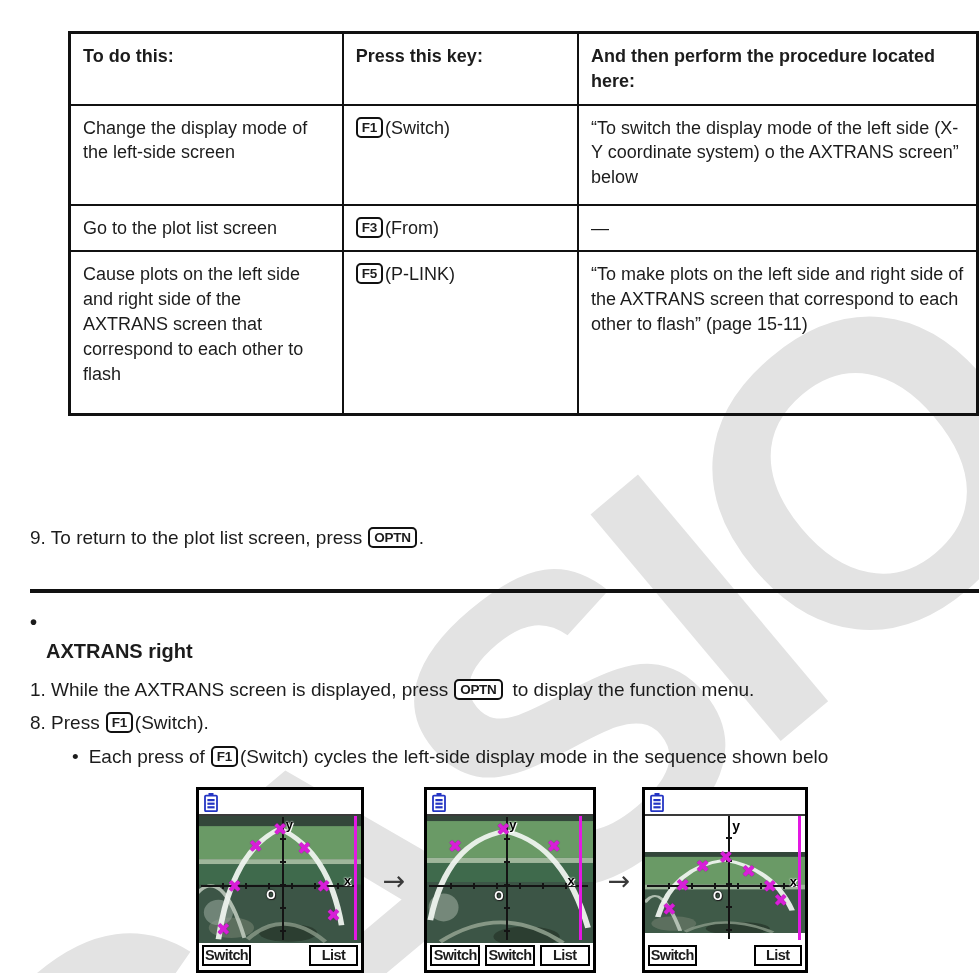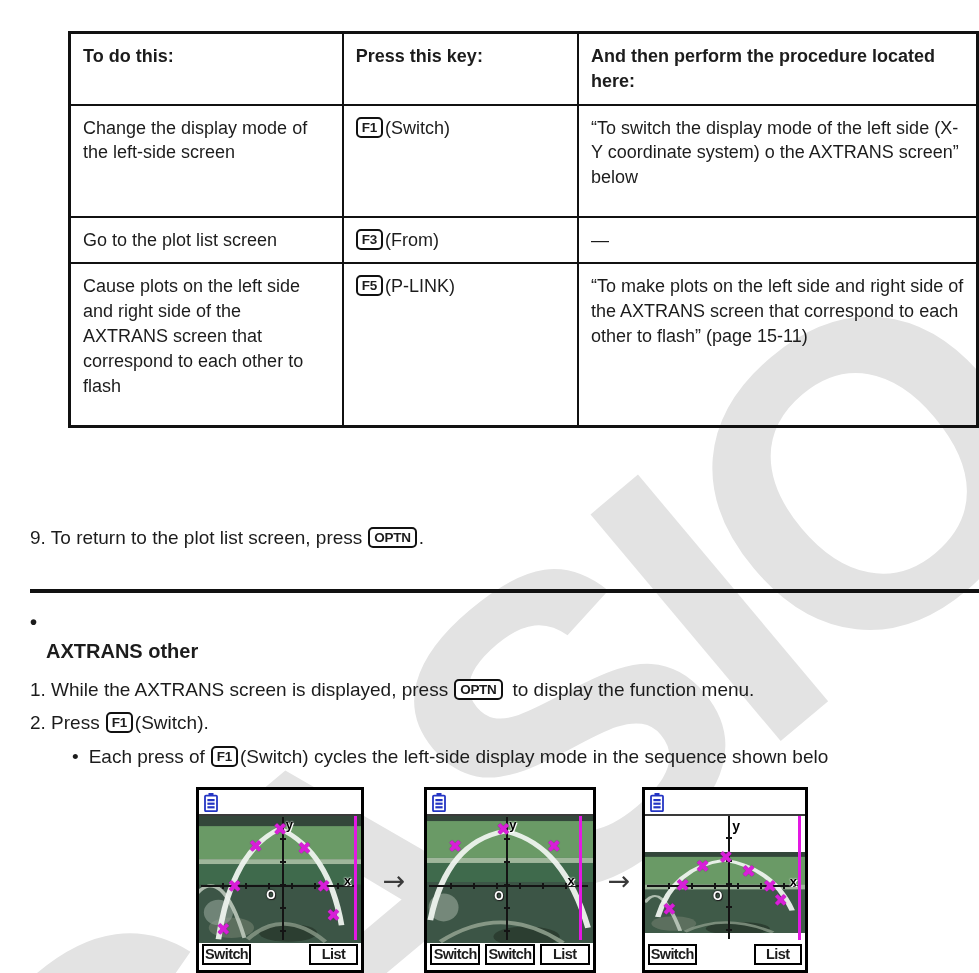--- a/index.html
+++ b/index.html
@@ -39,21 +39,21 @@
   table.fk th, table.fk td {
     border: 2px solid #111;
     padding: 10px 12px;
     vertical-align: top;
     text-align: left;
     font-weight: normal;
   }
   table.fk { border: 3px solid #111; }
   table.fk th { font-weight: bold; }
   tr.hrow   { height: 72px;  }
-  tr.r0     { height: 112px; }
+  tr.r0     { height: 100px; }
   tr.r1     { height: 40px;  }
   tr.r2     { height: 93px;  }
   tr.r3     { height: 163px; }
   td.dash   { text-align: center; }
 
   
   .keycap {
     display: inline-block;
     border: 2px solid #111;
     border-radius: 5px;
@@ -169,21 +169,21 @@
     transform: translate(-50%, -50%);
     font-family: "DejaVu Sans", sans-serif;
     font-weight: bold; font-size: 17px;
     color: #d81fd8;
     text-shadow: 0 0 1px #9c0a9c;
     line-height: 1;
   }
 
   .menu-row {
     flex: 0 0 27px;
-    display: flex; align-items: flex-start; justify-content: space-between;
+    display: flex; align-items: center; justify-content: space-between;
     padding: 1px 3px 4px 3px;
     background: #fff;
   }
   .fkey {
     width: 31.5%;
     border: 2px solid #000;
     background: #fff;
     font-weight: bold; font-size: 14.5px; letter-spacing: -0.6px;
     text-align: center; line-height: 17px; height: 21px;
     overflow: hidden;
@@ -225,25 +225,25 @@
     </tr>
   </tbody>
     </table>
 
   <p class="step step3"><span>9. To return to the plot list screen, press</span><span class="keycap">OPTN</span><span>.</span></p>
 
   <div class="rule"></div>
 
   <div class="heading">
     <span>•</span>
-    <div><br><span>AXTRANS other</span></div>
+    <div><br><span>AXTRANS right</span></div>
   </div>
 
   <p class="step s1"><span>1. While the AXTRANS screen is displayed, press</span><span class="keycap">OPTN</span><span style="margin-left:8px;">to display the function menu.</span></p>
-  <p class="step s2"><span>2. Press</span><span class="keycap">F1</span><span>(Switch).</span></p>
+  <p class="step s2"><span>8. Press</span><span class="keycap">F1</span><span>(Switch).</span></p>
 
   <p class="substep"><span class="sbullet">•</span><span>Each press of</span><span class="keycap">F1</span><span>(Switch) cycles the left-side display mode in the sequence shown belo</span></p>
 
   <div class="screens-row">
 
     <div class="calc-screen cs0">
       <div class="status">
         <svg class="battery" viewBox="0 0 14 19">
           <rect x="4.5" y="0" width="5" height="3" fill="#2435c4"></rect>
           <rect x="1" y="2.6" width="12" height="15.6" fill="#fff" stroke="#2435c4" stroke-width="1.8" rx="1"></rect>

